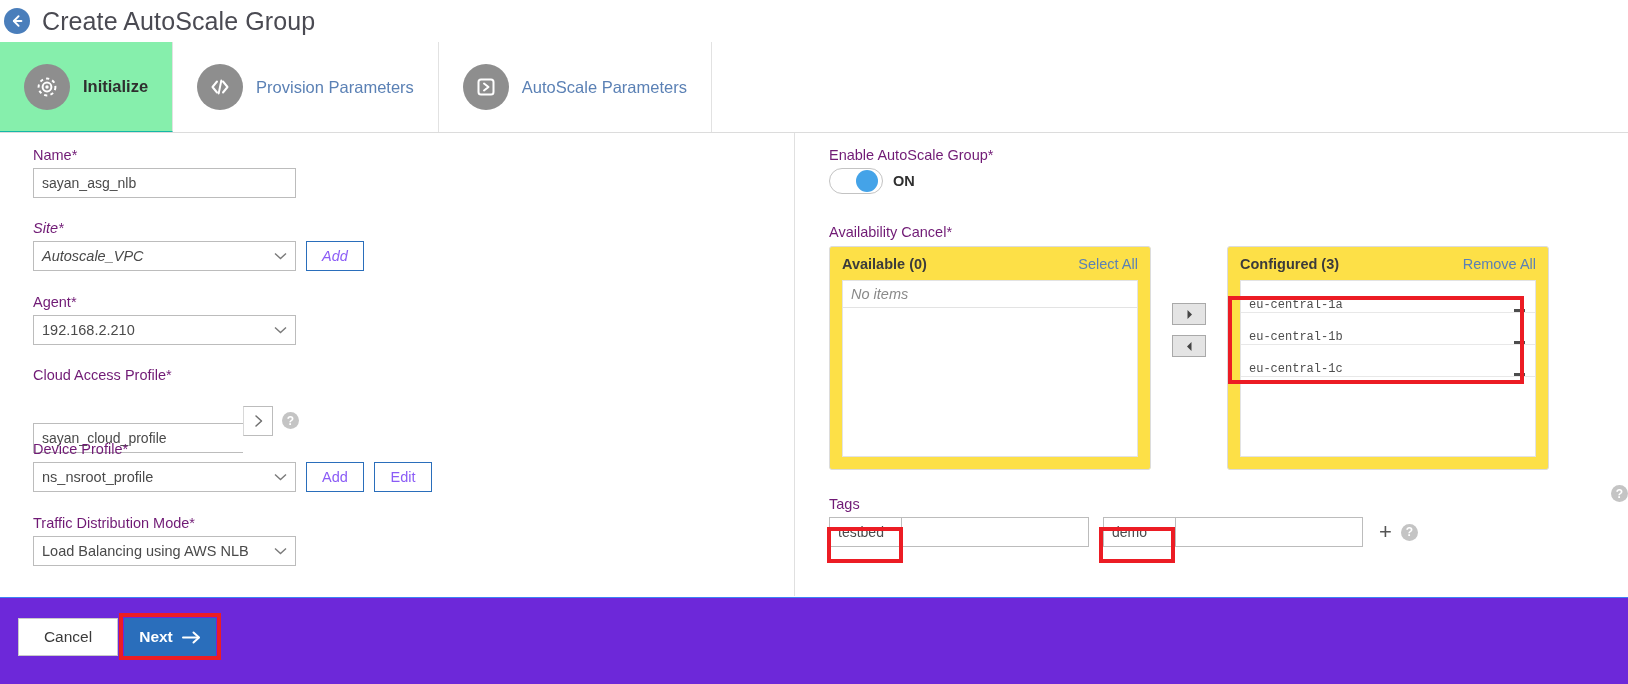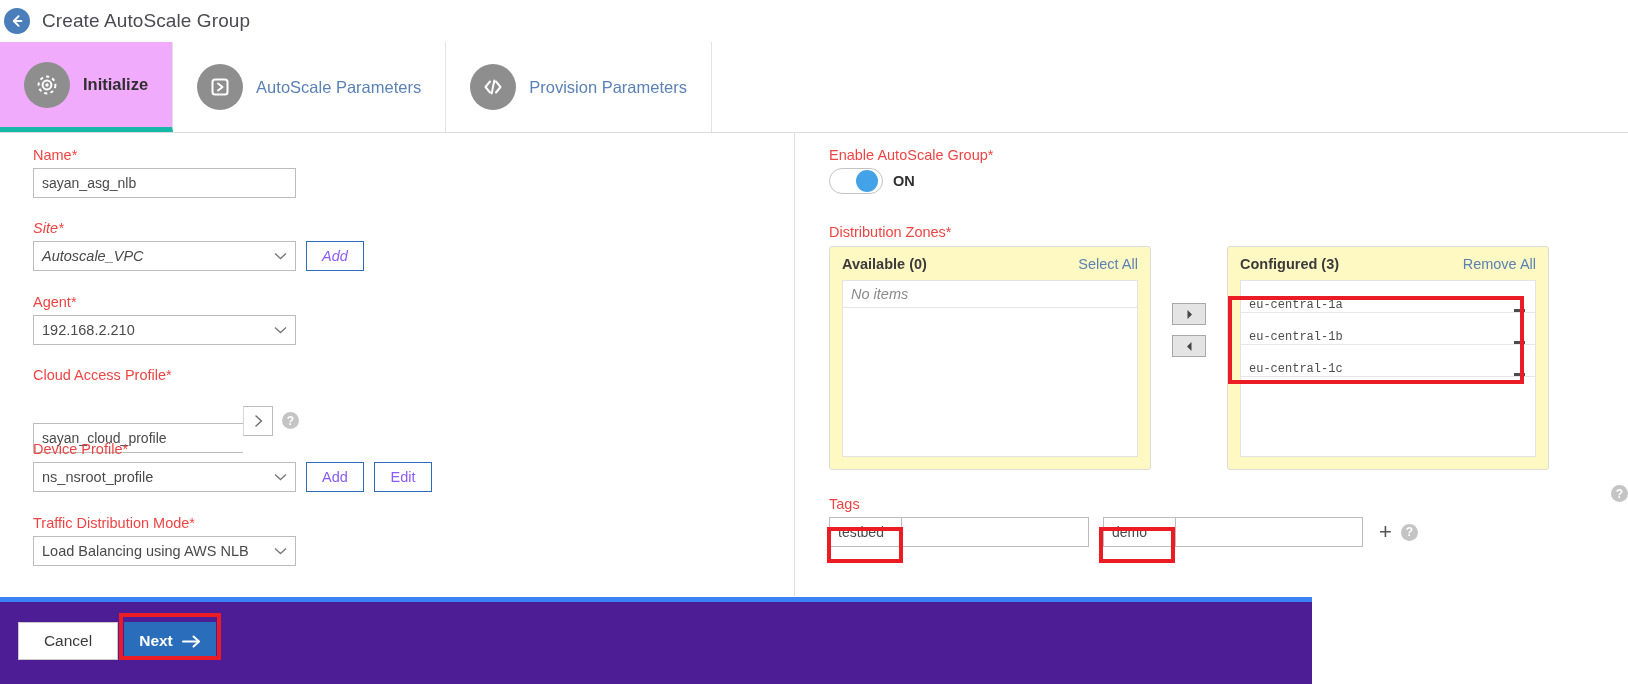--- a/index.html
+++ b/index.html
@@ -30,21 +30,21 @@
     width: 26px; height: 26px;
     margin-left: 4px;
     border-radius: 50%;
     background: #4a7ebb;
     display: flex; align-items: center; justify-content: center;
     flex: none;
     cursor: pointer;
   }
   .back-btn svg { display: block; }
   .page-title {
-    font-size: 19px;
+    font-size: 25px;
     color: #4a4a52;
     margin-left: 12px;
     font-weight: 400;
     letter-spacing: 0.1px;
     white-space: nowrap;
   }
 
   
   .tabbar {
     position: absolute;
@@ -59,22 +59,22 @@
   .tab {
     display: flex;
     align-items: center;
     padding: 0 24px;
     box-sizing: border-box;
     cursor: pointer;
     border-right: 1px solid #e2e2e2;
     background: #ffffff;
   }
   .tab.active {
-    background: #f0abfc;
-    border-bottom: 5px solid #14b8a6;
+    background: #86efac;
+    border-bottom: 1px solid #14b8a6;
     position: relative;
     z-index: 2;
   }
   .tab-icon {
     width: 46px; height: 46px;
     border-radius: 50%;
     background: #8e8e8e;
     display: flex; align-items: center; justify-content: center;
     flex: none;
     margin-right: 13px;
@@ -103,21 +103,21 @@
   }
   .col-right {
     position: absolute;
     left: 796px; top: 0;
     width: 832px; height: 463px;
   }
 
   .field { position: absolute; }
   .field-label {
     font-size: 14.5px;
-    color: #ef4444;
+    color: #701a75;
     margin-bottom: 5px;
     white-space: nowrap;
   }
   .control-row { display: flex; align-items: stretch; }
 
   .txt-input {
     height: 30px;
     box-sizing: border-box;
     border: 1px solid #bcbcbc;
     background: #ffffff;
@@ -214,21 +214,21 @@
     left: 33px; top: 113px;
     display: flex;
     align-items: flex-start;
   }
   .listpane {
     width: 322px;
     height: 224px;
     box-sizing: border-box;
     border: 1px solid #dcdcdc;
     border-radius: 3px;
-    background: #fef9c3;
+    background: #fde047;
     padding: 9px 12px 12px 12px;
     display: flex;
     flex-direction: column;
   }
   .listpane-head {
     display: flex;
     align-items: center;
     justify-content: space-between;
     margin-bottom: 8px;
   }
@@ -304,23 +304,23 @@
     color: #555;
     margin: 0 9px 0 2px;
     line-height: 1;
     cursor: pointer;
   }
 
   
   .footer {
     position: absolute;
     left: 0; top: 597px;
-    width: 1312px; height: 87px;
-    background: #4c1d95;
-    border-top: 5px solid #3b82f6;
+    width: 1628px; height: 87px;
+    background: #6d28d9;
+    border-top: 1px solid #3b82f6;
     box-sizing: border-box;
   }
   .btn-cancel {
     position: absolute;
     left: 18px; top: 20px;
     width: 100px; height: 38px;
     box-sizing: border-box;
     border: 1px solid #c9c9c9;
     background: #ffffff;
     color: #3b3b3b;
@@ -381,36 +381,36 @@
           </g>
           <circle cx="14" cy="14" r="1.7" fill="#ffffff"></circle>
         </svg>
       </span>
       <span class="tab-label">Initialize</span>
     </div>
 
     <div class="tab">
       <span class="tab-icon">
         <svg width="28" height="28" viewBox="0 0 28 28" aria-hidden="true">
-          <rect x="6.5" y="6.5" width="15" height="15" rx="2.5" fill="none" stroke="#ffffff" stroke-width="2"></rect>
-          <path d="M12 10.5 L16.5 14 L12 17.5" fill="none" stroke="#ffffff" stroke-width="2" stroke-linecap="round" stroke-linejoin="round"></path>
-        </svg>
-      </span>
-      <span class="tab-label">AutoScale Parameters</span>
-    </div>
-
-    <div class="tab">
-      <span class="tab-icon">
-        <svg width="28" height="28" viewBox="0 0 28 28" aria-hidden="true">
           <path d="M11 8.5 L6.5 14 L11 19.5" fill="none" stroke="#ffffff" stroke-width="2" stroke-linecap="round" stroke-linejoin="round"></path>
           <path d="M17 8.5 L21.5 14 L17 19.5" fill="none" stroke="#ffffff" stroke-width="2" stroke-linecap="round" stroke-linejoin="round"></path>
           <line x1="15.3" y1="7.6" x2="12.7" y2="20.4" stroke="#ffffff" stroke-width="2" stroke-linecap="round"></line>
         </svg>
       </span>
       <span class="tab-label">Provision Parameters</span>
+    </div>
+
+    <div class="tab">
+      <span class="tab-icon">
+        <svg width="28" height="28" viewBox="0 0 28 28" aria-hidden="true">
+          <rect x="6.5" y="6.5" width="15" height="15" rx="2.5" fill="none" stroke="#ffffff" stroke-width="2"></rect>
+          <path d="M12 10.5 L16.5 14 L12 17.5" fill="none" stroke="#ffffff" stroke-width="2" stroke-linecap="round" stroke-linejoin="round"></path>
+        </svg>
+      </span>
+      <span class="tab-label">AutoScale Parameters</span>
     </div>
 
     <div class="tab-spacer"></div>
   </div>
 
   <div class="body-area">
 
     <div class="col-left">
 
       <div class="field" style="left:33px; top:14px;">
@@ -491,21 +491,21 @@
       <div class="field" style="left:33px; top:14px;">
         <div class="field-label">Enable AutoScale Group*</div>
         <div class="toggle-row">
           <div class="toggle">
             <span class="knob"></span>
           </div>
           <span class="toggle-text">ON</span>
         </div>
       </div>
 
-      <div class="field-label" style="position:absolute; left:33px; top:91px;">Distribution Zones*</div>
+      <div class="field-label" style="position:absolute; left:33px; top:91px;">Availability Cancel*</div>
 
       <div class="dual">
 
         <div class="listpane">
           <div class="listpane-head">
             <span class="listpane-title">Available (0)</span>
             <span class="listpane-action">Select All</span>
           </div>
           <div class="listpane-body">
             <div class="list-empty">No items</div>

